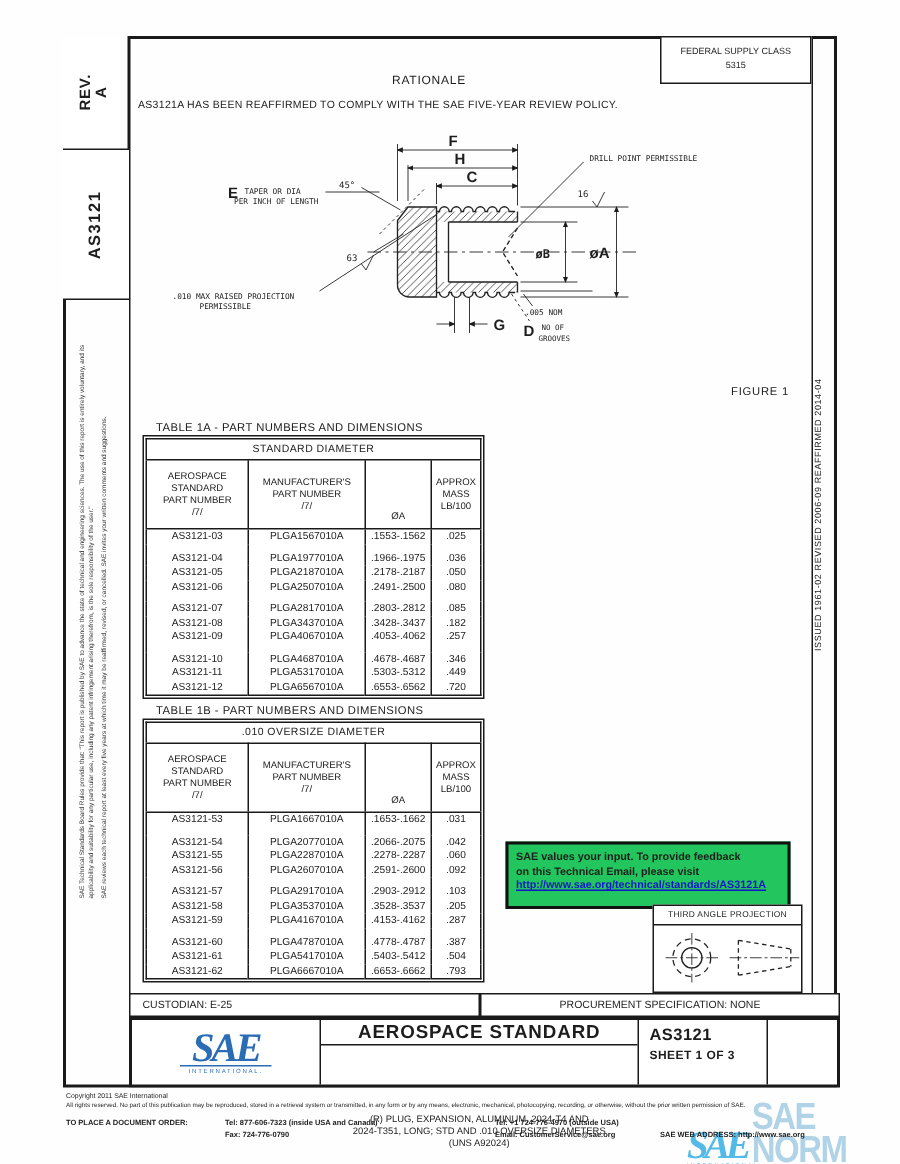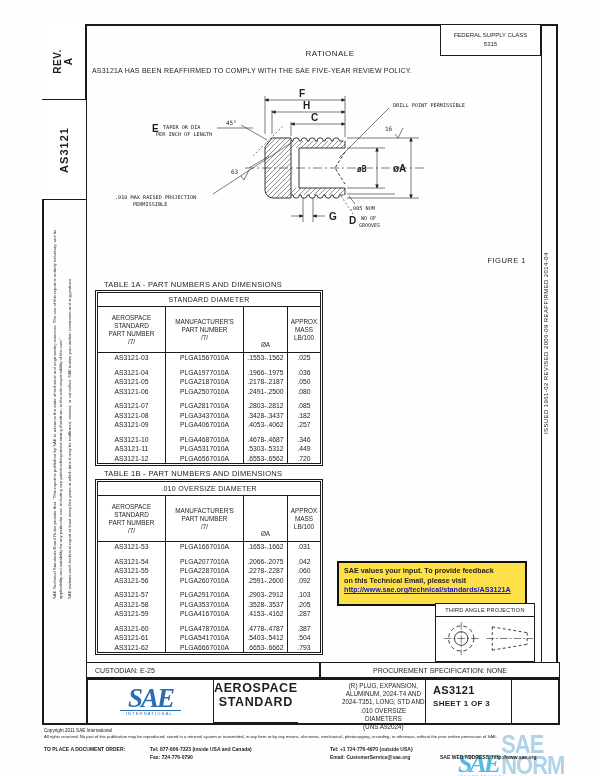--- a/index.html
+++ b/index.html
@@ -17,49 +17,49 @@
          display:flex;align-items:center;justify-content:center;box-sizing:border-box;background:#fff;}
   .rot{transform:rotate(-90deg);}
   .rev-box-text{font-weight:bold;font-size:10px;line-height:1.05;text-align:center;letter-spacing:.5px;}
   .doc-box-text{font-weight:bold;font-size:11px;letter-spacing:1px;}
   .disclaimer{width:390px;font-size:4.3px;line-height:1.4;color:#333;}
   .disclaimer p{margin:0 0 3px 0;}
   .history{width:180px;font-size:6px;letter-spacing:.4px;color:#222;white-space:nowrap;}
   
   .fsc-box{left:440px;top:24px;width:101px;height:32px;border:1.4px solid #1a1a1a;box-sizing:border-box;
            display:flex;flex-direction:column;align-items:center;justify-content:center;font-size:6px;line-height:1.5;background:#fff;}
-  .rationale-title{left:86px;top:49px;width:400px;text-align:center;font-size:8px;letter-spacing:.5px;margin-left:44px;}
+  .rationale-title{left:86px;top:49px;width:400px;text-align:center;font-size:8px;letter-spacing:.5px;}
   .rationale-body{left:92px;top:67px;width:440px;font-size:7px;letter-spacing:.2px;}
   .fig-caption{left:86px;top:256px;width:440px;text-align:right;font-size:7.5px;letter-spacing:.5px;}
   
   .t-title{font-size:7.5px;letter-spacing:.3px;}
   table.dtable{border-collapse:collapse;border:1.6px solid #1a1a1a;outline:1px solid #1a1a1a;outline-offset:1px;background:#fff;table-layout:fixed;}
   .dtable th,.dtable td{padding:0;margin:0;font-weight:normal;text-align:center;vertical-align:middle;overflow:hidden;}
   .dtable .span-h{height:13px;font-size:7px;border-bottom:1px solid #1a1a1a;letter-spacing:.3px;}
   .dtable .colhead th{height:42px;font-size:6.4px;line-height:1.25;border-left:1px solid #1a1a1a;border-bottom:1px solid #1a1a1a;}
   .dtable .colhead th:first-child{border-left:none;}
   .dtable .colhead th.bot{vertical-align:bottom;padding-bottom:3px;}
   .dtable td{height:9.5px;font-size:6.8px;border-left:1px solid #1a1a1a;}
   .dtable td:first-child{border-left:none;}
   .dtable tr.gap td{height:5px;}
   
   .fb-box{left:337px;top:561px;width:190px;height:45px;border:2.4px solid #111;box-sizing:border-box;
-          padding:3px 5px;font-size:7.2px;font-weight:bold;line-height:1.35;background:#fde047;}
+          padding:3px 5px;font-size:7.2px;font-weight:bold;line-height:1.35;background:#22c55e;}
   .fb-box a{color:#1515cc;text-decoration:underline;}
   
   .proj-box{left:435px;top:603px;width:100px;height:59px;border:1.6px solid #1a1a1a;box-sizing:border-box;background:#fff;}
   .proj-label{border-bottom:1.2px solid #1a1a1a;height:12px;display:flex;align-items:center;justify-content:center;font-size:5.6px;letter-spacing:.2px;}
   
   .bar{top:662px;height:16px;border:1.4px solid #1a1a1a;box-sizing:border-box;display:flex;align-items:center;font-size:7px;background:#fff;}
   .tblock{left:86px;top:678px;width:474px;height:47px;border:2px solid #1a1a1a;box-sizing:border-box;display:flex;background:#fff;}
   .tb-cell{border-right:1.4px solid #1a1a1a;box-sizing:border-box;height:100%;}
   .tb-logo{width:126px;display:flex;flex-direction:column;align-items:center;justify-content:center;}
   .sae-logo{font-family:"Liberation Serif",serif;font-style:italic;font-weight:bold;font-size:27px;line-height:.85;color:#2a6db5;letter-spacing:-2px;}
   .sae-logo-sub{font-size:4px;color:#2a6db5;letter-spacing:1.2px;border-top:1px solid #2a6db5;margin-top:1px;padding:0 6px;}
-  .tb-main{width:212px;display:flex;gap:44px;}
+  .tb-main{width:212px;display:flex;flex-direction:column;gap:44px;}
   .tb-doc-type{font-size:12.5px;font-weight:bold;text-align:center;letter-spacing:.6px;border-bottom:1.4px solid #1a1a1a;padding:1px 0;}
   .tb-subtitle{font-size:6.3px;text-align:center;line-height:1.3;padding-top:2px;}
   .tb-num{width:86px;padding:4px 0 0 7px;}
   .tb-num .num{font-size:11px;font-weight:bold;letter-spacing:.3px;}
   .tb-num .sheet{font-size:8px;margin-top:3px;letter-spacing:.3px;font-weight:bold;}
   .tb-rev{flex:1;border-right:none;display:flex;flex-direction:column;align-items:center;justify-content:center;font-weight:bold;}
   .tb-rev .rl{font-size:9px;}
   .tb-rev .rv{font-size:11px;}
   
   .fine{font-size:4.6px;color:#222;line-height:1.3;}

